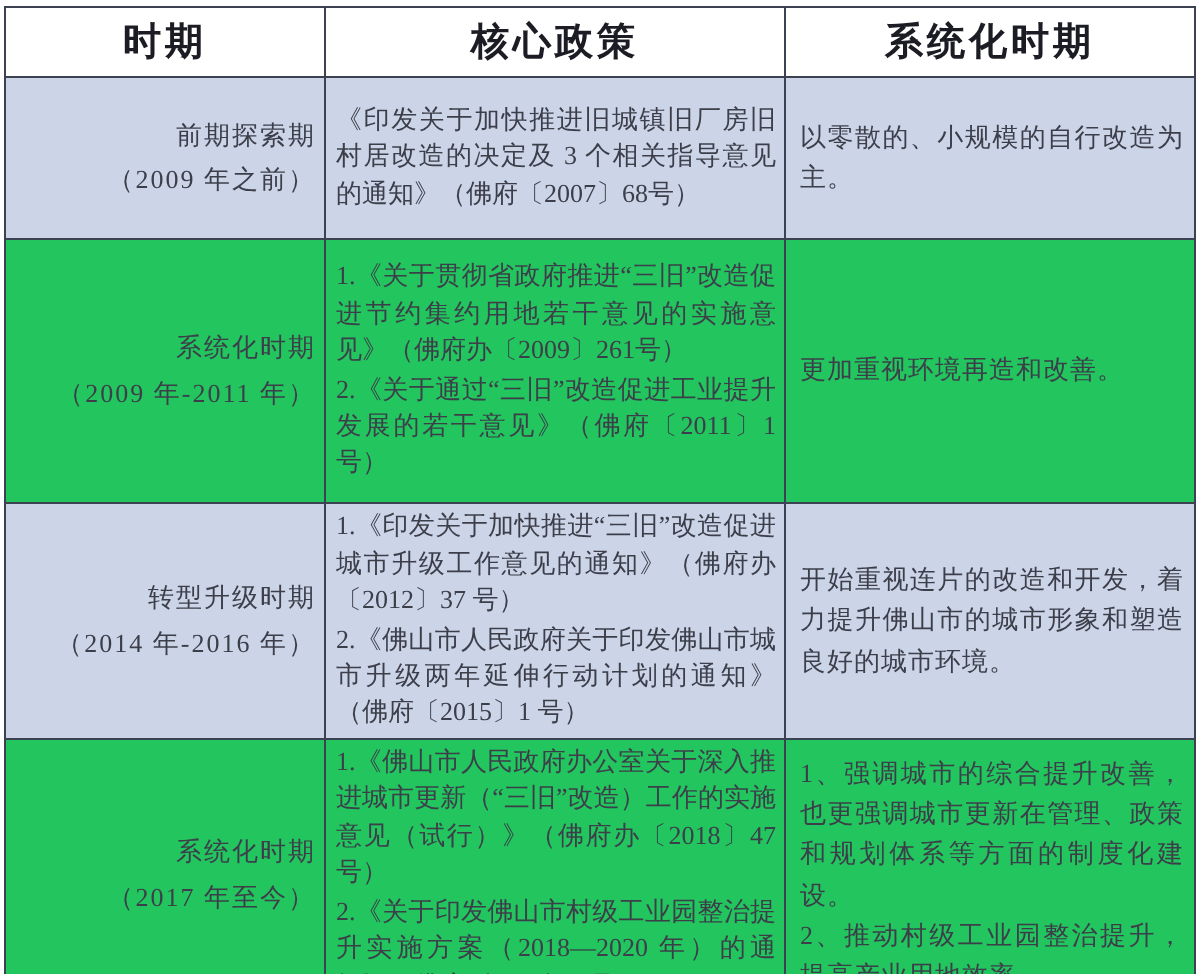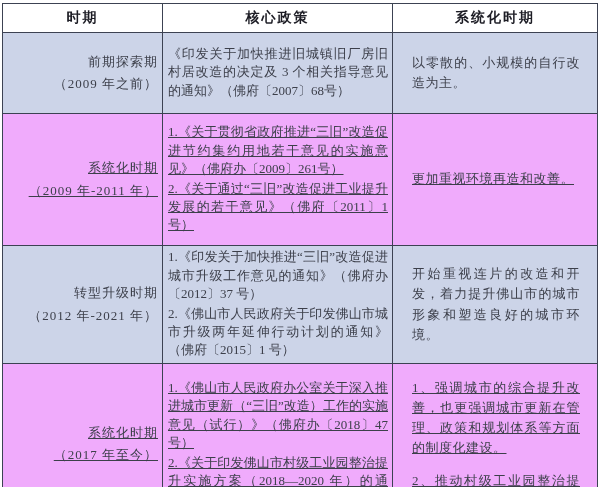--- a/index.html
+++ b/index.html
@@ -9,41 +9,41 @@
     color:#3c3f4a;
     position:relative;
   }
   .table-wrap{position:absolute;left:2px;top:3px;width:595px;}
   table{
     border-collapse:collapse;width:100%;table-layout:fixed;
     font-size:13px;
   }
   th,td{border:1px solid #3c4252;vertical-align:middle;overflow:hidden;}
   th{
-    font-weight:bold;color:#1c1c24;font-size:14px;
+    font-weight:bold;color:#1c1c24;font-size:19px;
     background:#ffffff;padding:4px 2px;
     letter-spacing:2px;height:20px;
   }
   tr.blue td{background:#ccd4e8;}
-  tr.white td{background:#f0abfc;text-decoration:underline;}
+  tr.white td{background:#22c55e;}
   .period-cell{
     text-align:right;line-height:1.7;padding:2px 4px;
     letter-spacing:1px;
   }
   .policy-cell{
     padding:2px 4px 2px 5px;line-height:1.42;
     text-align:justify;text-justify:inter-character;
   }
   .policy-cell p{margin:0 0 1px 0;}
   .features-cell{
     padding:2px 5px 2px 7px;line-height:1.55;
     text-align:justify;text-justify:inter-character;
     letter-spacing:0.5px;
   }
-  .features-cell p{margin:12px;}
+  .features-cell p{margin:0;}
   .r1 td{height:76px;}
   .r2 td{height:127px;}
   .r3 td{height:113px;}
   .r4 td{height:131px;}
 </style>
 </head>
 <body>
 
 <div class="table-wrap">
   <table>
@@ -84,21 +84,21 @@
           <p>2.《关于通过“三旧”改造促进工业提升发展的若干意见》（佛府〔2011〕1 号）</p>
         </td>
         <td class="features-cell">
           <p>更加重视环境再造和改善。</p>
         </td>
       </tr>
 
       <tr class="blue r3">
         <td class="period-cell">
           <span>转型升级时期</span><br>
-          <span>（2012 年-2021 年）</span>
+          <span>（2014 年-2016 年）</span>
         </td>
         <td class="policy-cell">
           <p>1.《印发关于加快推进“三旧”改造促进城市升级工作意见的通知》（佛府办〔2012〕37 号）</p>
           <p>2.《佛山市人民政府关于印发佛山市城市升级两年延伸行动计划的通知》（佛府〔2015〕1 号）</p>
         </td>
         <td class="features-cell">
           <p>开始重视连片的改造和开发，着力提升佛山市的城市形象和塑造良好的城市环境。</p>
         </td>
       </tr>
 

